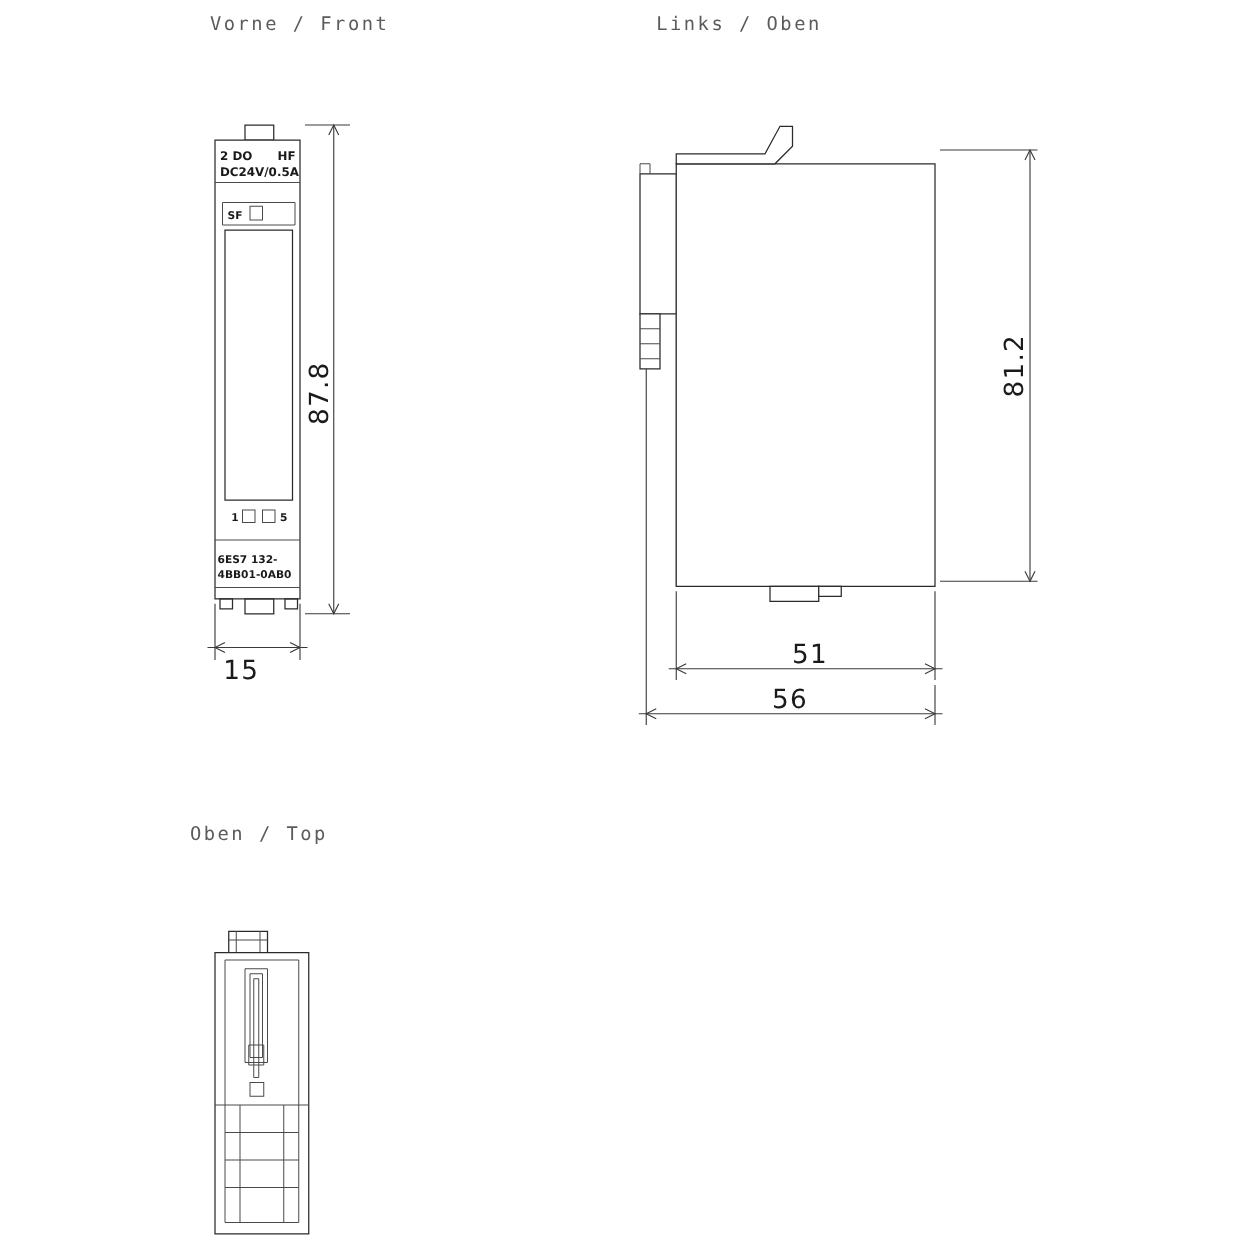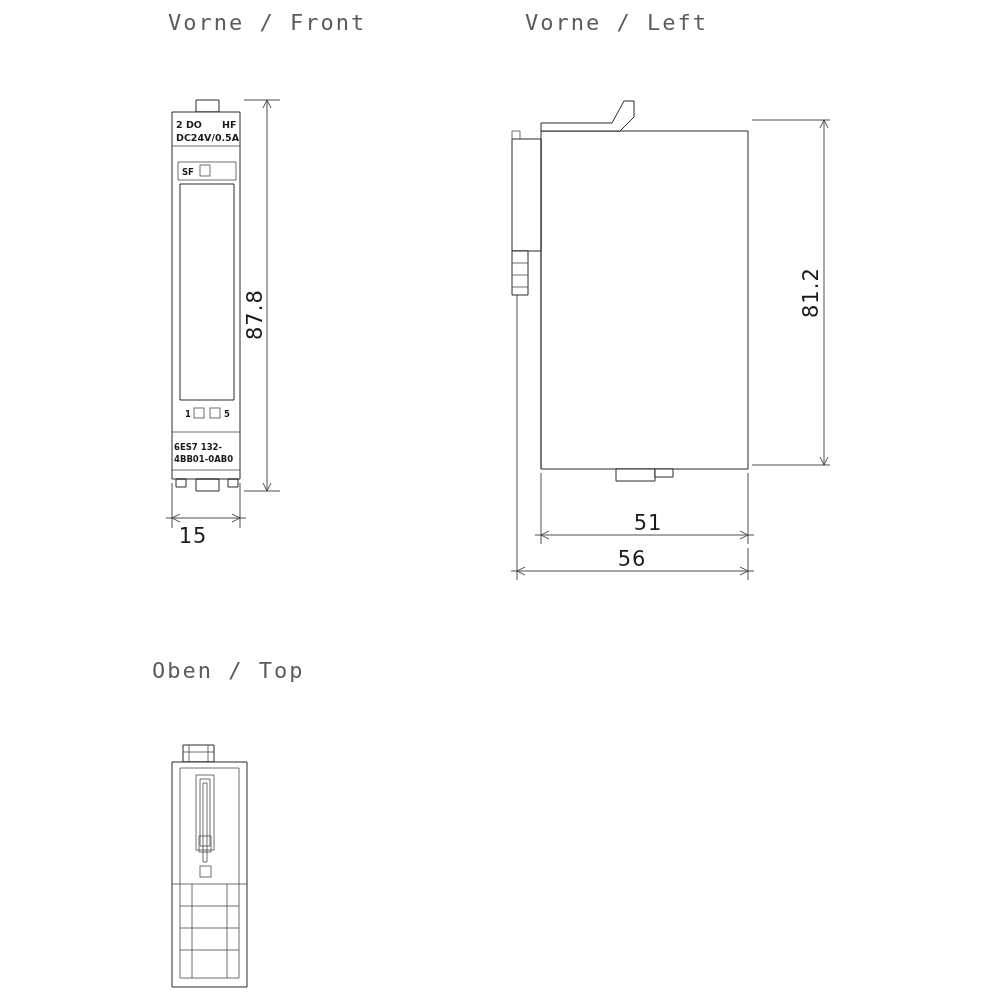--- a/index.html
+++ b/index.html
@@ -18,21 +18,21 @@
   .stage {
     position: absolute;
     left: 0;
     top: 0;
     width: 1000px;
     height: 1000px;
   }
   .view-title {
     position: absolute;
     font-family: "DejaVu Sans Mono", monospace;
-    font-size: 22px;
+    font-size: 15px;
     letter-spacing: 2px;
     color: #5b5b5b;
     white-space: nowrap;
   }
   #title-front { left: 168px; top: 10px; }
   #title-left  { left: 525px; top: 10px; }
   #title-top   { left: 152px; top: 658px; }
 
   svg.drawing {
     position: absolute;
@@ -80,21 +80,21 @@
     fill: none;
   }
   .fillwhite { fill: #ffffff; }
 </style>
 </head>
 <body>
 
 <div class="stage">
 
   <div class="view-title" id="title-front">Vorne / Front</div>
-  <div class="view-title" id="title-left">Vorne / Left</div>
+  <div class="view-title" id="title-left">Links / Oben</div>
   <div class="view-title" id="title-top">Oben / Top</div>
 
   <svg class="drawing" viewBox="0 0 1000 1000">
 
     <g>
 
       <path class="ln" d="M196,100 L219,100 L219,112 L196,112 Z"></path>
 
       <path class="ln fillwhite" d="M172,112 L240,112 L240,479 L172,479 Z"></path>
 

